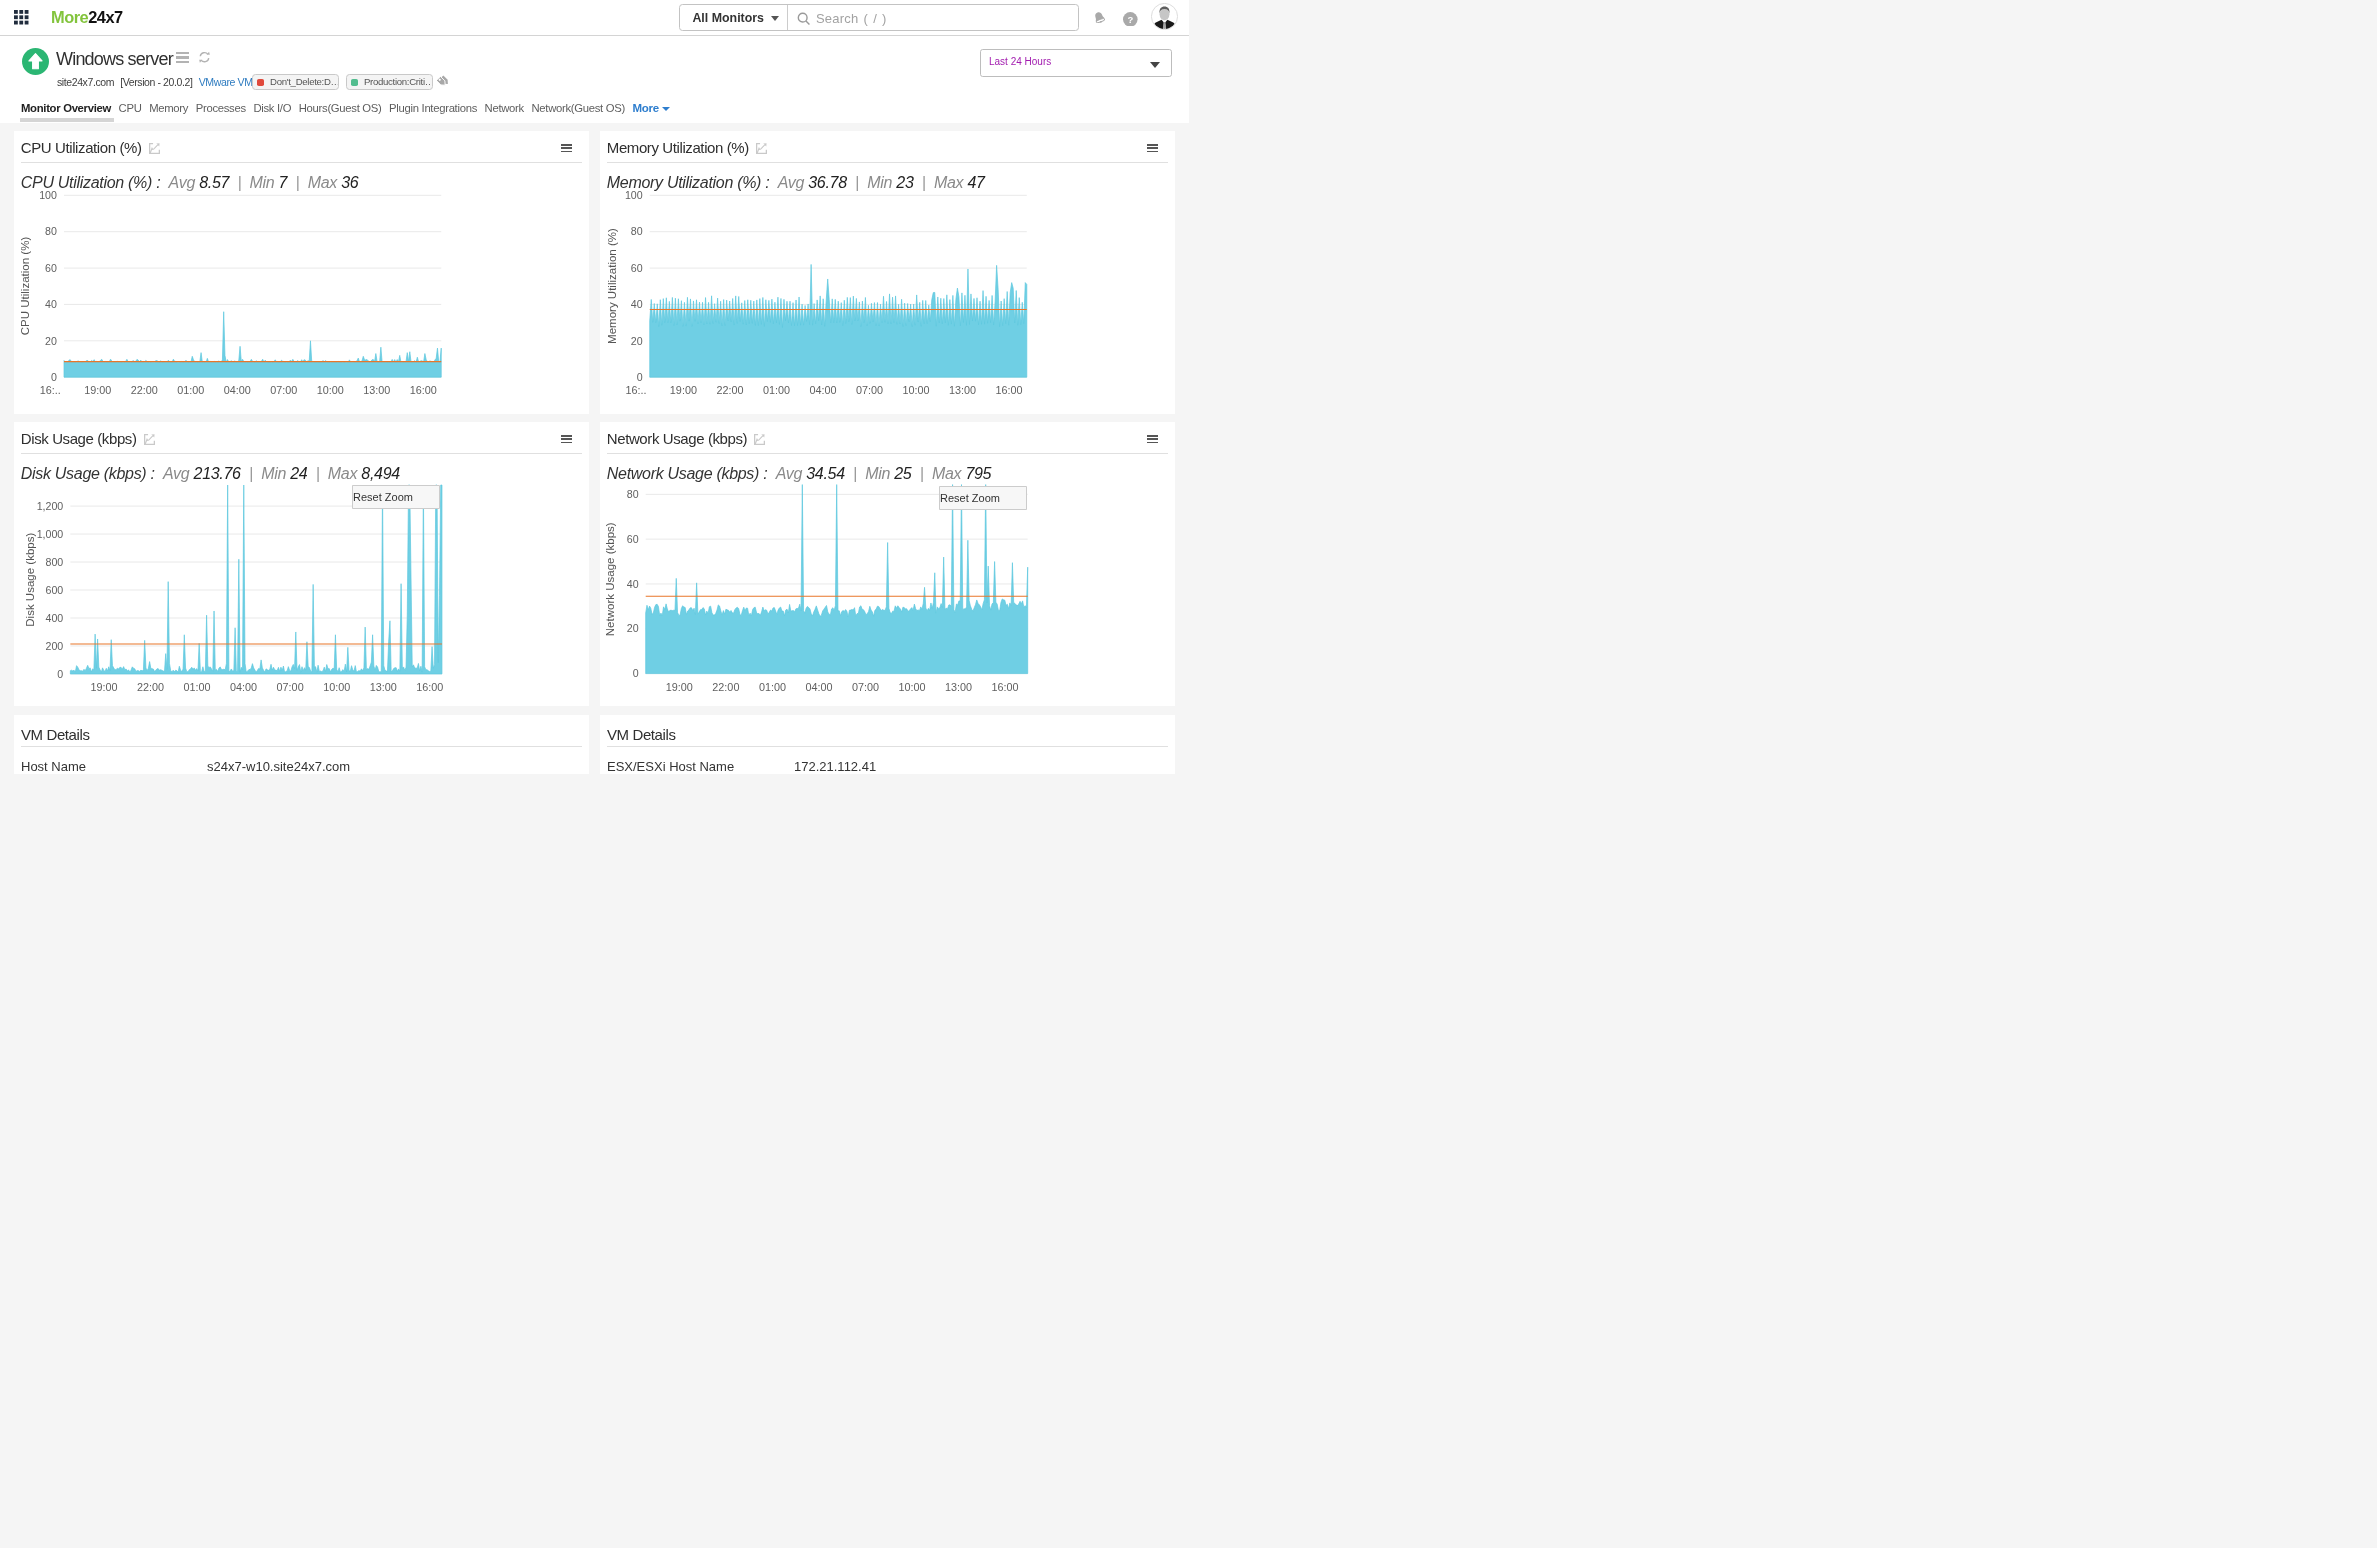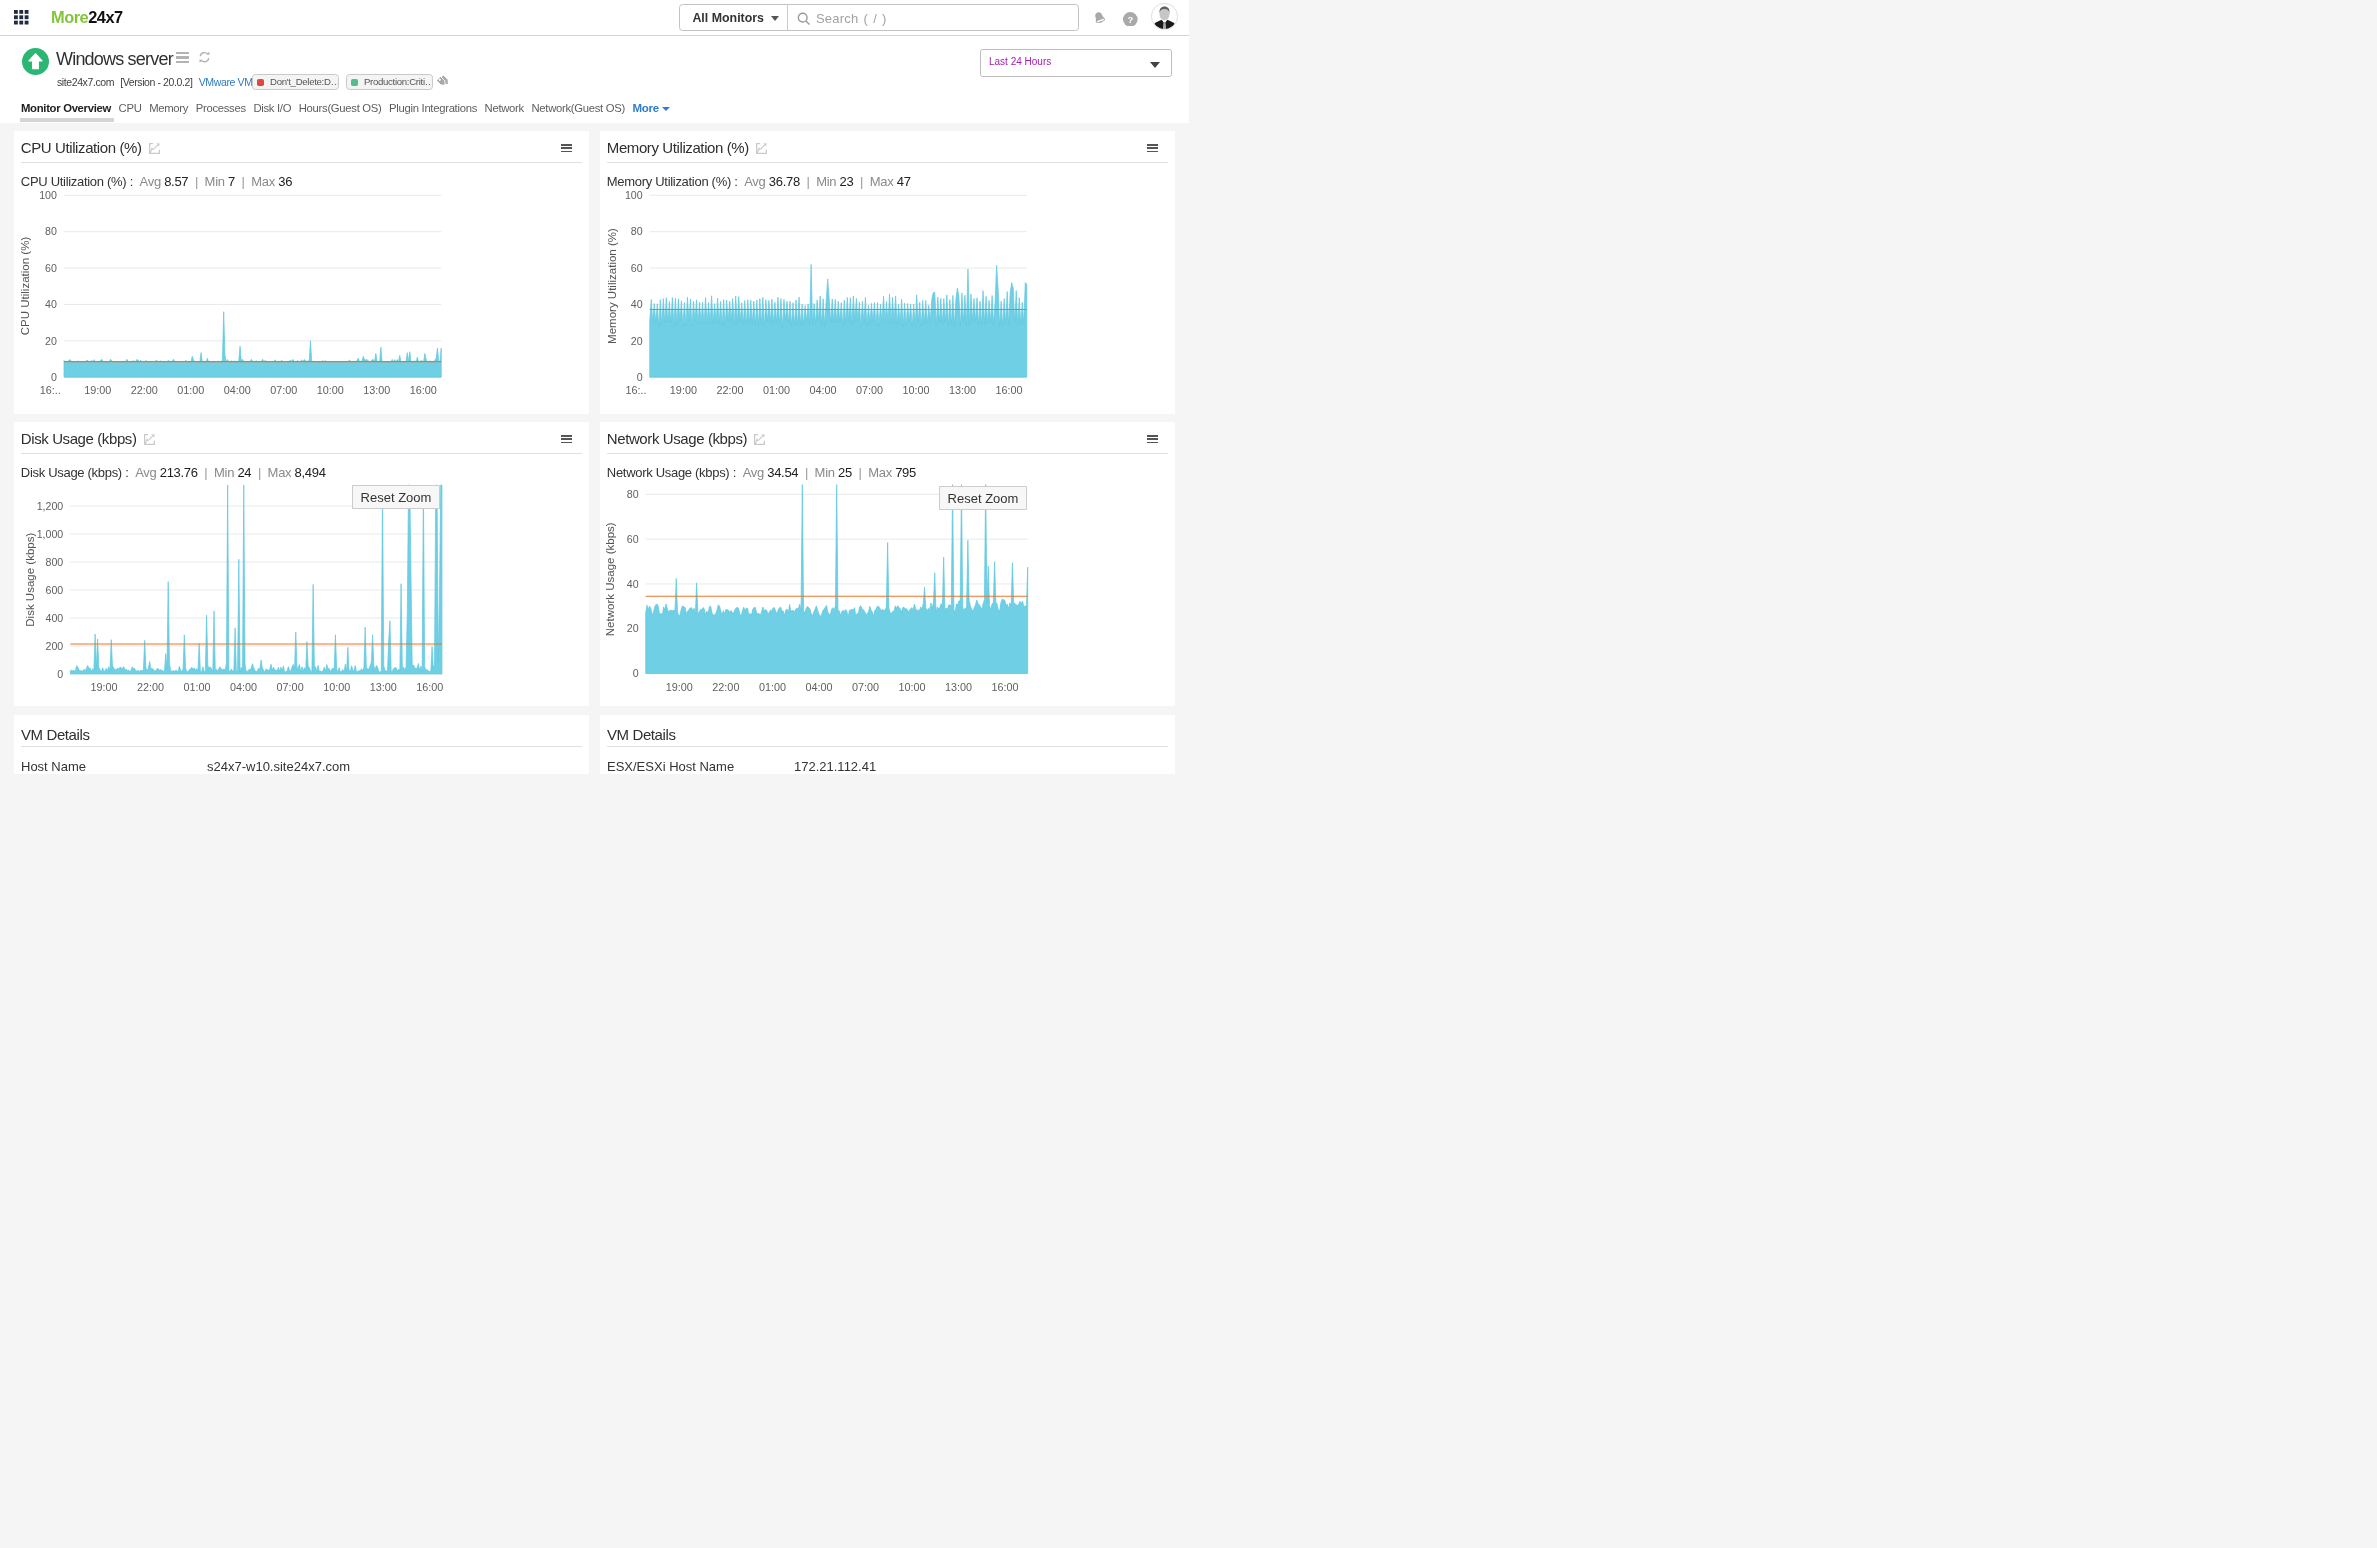--- a/index.html
+++ b/index.html
@@ -30,26 +30,26 @@
 .tabs { position:absolute; left:21px; top:102px; font-size:11.3px; color:#5e5e5e; z-index:3; white-space:nowrap; letter-spacing:-0.3px;}
 .tabs span { margin-right:7.6px; }
 .tabs .on { font-weight:bold; color:#222; }
 .tabs .more { color:#2e7ece; font-weight:bold; font-size:11.5px;}
 .tabcaret { display:inline-block; width:0; height:0; border-left:4px solid transparent;
   border-right:4px solid transparent; border-top:4.9px solid #2e7ece; margin-left:3.5px; vertical-align:0.9px;}
 .underline { position:absolute; left:19.5px; top:118px; width:94px; height:4.4px; background:#d5d5d5; z-index:3;}
 .panel { position:absolute; background:#fff; }
 .ptitle { position:absolute; left:6.8px; top:9.3px; font-size:15px; letter-spacing:-0.4px; line-height:16px; color:#2f2f2f; }
 .psep { position:absolute; left:7px; right:7px; top:31px; height:0.9px; background:#e0e0e0; }
-.stats { position:absolute; left:6.8px; top:43px; font-size:13px; letter-spacing:-0.3px; color:#333; }
+.stats { position:absolute; left:6.8px; top:43px; font-size:16px; letter-spacing:-0.3px; color:#333;font-style:italic; }
 .sk { color:#8a8a8a; }
 .sv { color:#222; }
 .sp { color:#999; }
 .resetzoom { position:absolute; width:88px; height:24.4px; background:#f7f7f7; border:0.9px solid #cccccc;
-  font-size:13px; color:#333; text-align:center; line-height:23px; z-index:2; border-radius:0.9px;}
+  font-size:11px; color:#333; line-height:23px; z-index:2; border-radius:0.9px;}
 .vmtitle { position:absolute; left:7px; top:10.6px; font-size:15px; letter-spacing:-0.4px; color:#2f2f2f; }
 .vmrow { position:absolute; left:7px; top:44px; width:532px; font-size:13px; color:#333; }
 .vmrow .vml { position:absolute; left:0; }
 .vmrow .vmv { position:absolute; }
 </style></head>
 <body>
 <div class="topbar">
     <svg width="16" height="16" viewBox="0 0 18 18" style="position:absolute;left:14px;top:9.8px">
       <rect x="0" y="0" width="4.3" height="4.3" fill="#202c3d"></rect>
       <rect x="6" y="0" width="4.3" height="4.3" fill="#202c3d"></rect>

